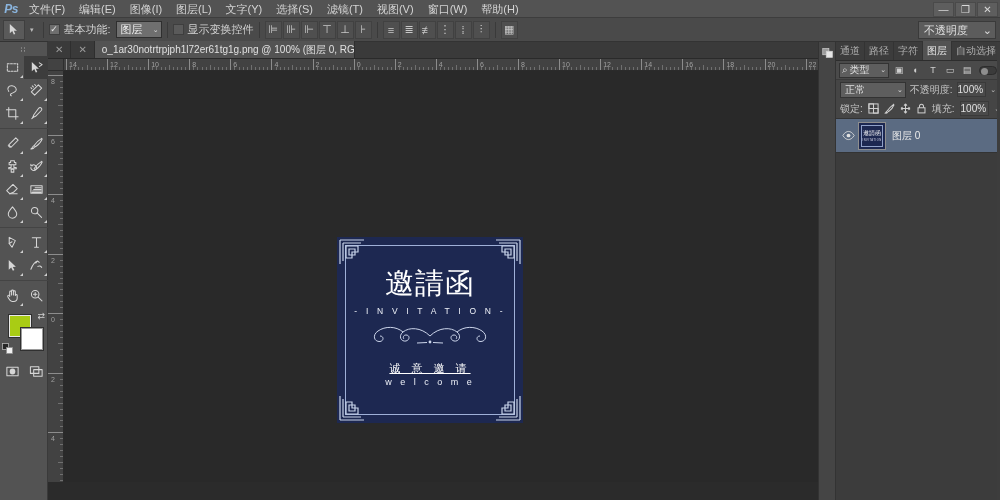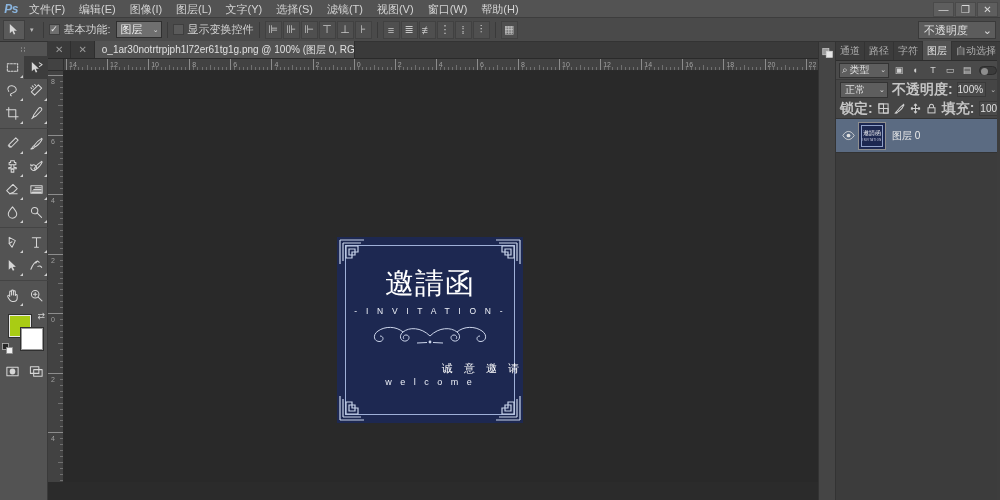--- a/index.html
+++ b/index.html
@@ -182,22 +182,22 @@
   .card-sub {
     position: absolute; left: 0; right: 0; top: 69px; text-align: center;
     color: #eef1f8; font-size: 8.5px; letter-spacing: 3.2px;
   }
   .flourish {
     position: absolute; left: 12px; right: 12px; top: 86px; height: 26px;
   }
   .flourish svg path { stroke: #ccd5ea; fill: none; stroke-width: 1; }
   .flourish svg circle { fill: #ccd5ea; stroke: none; }
   .card-cn {
-    position: absolute; left: 0; right: 0; top: 124px; text-align: right;
-    color: #ffffff; font-size: 11px; letter-spacing: 4px;
+    position: absolute; left: 0; right: 0; top: 124px; text-align: center;
+    color: #ffffff; font-size: 11px; letter-spacing: 4px; text-decoration: underline;
   }
   .card-en {
     position: absolute; left: 0; right: 0; top: 140px; text-align: center;
     color: #eef1f8; font-size: 9px; letter-spacing: 3px;
   }
 
   
   .dock-strip {
     position: absolute; top: 42px; left: 818px; width: 18px; height: 458px;
     background: #454545; border-right: 1px solid #333; border-left:1px solid #333;
@@ -244,21 +244,21 @@
   }
   .blend-row {
     height: 19px; display: flex; align-items: center; gap: 4px;
     padding: 0 4px; background: #454545;
   }
   .blend-select {
     width: 78px; height: 16px; background: #5e5e5e; border: 1px solid #333;
     display: flex; align-items: center; justify-content: space-between;
     padding: 0 2px 0 4px; font-size: 10px; color: #e0e0e0;
   }
-  .lbl { font-size: 14px; color: #c5c5c5; white-space: nowrap; font-weight: bold; }
+  .lbl { font-size: 10px; color: #c5c5c5; white-space: nowrap; }
   .num-field {
     width: 30px; height: 15px; background: #4a4a4a; border: 1px solid #3a3a3a;
     display: flex; align-items: center; justify-content: flex-end;
     padding-right: 2px; font-size: 10px; color: #e0e0e0;
   }
   .spin { font-size: 7px; color: #c0c0c0; }
   .lock-row {
     height: 19px; display: flex; align-items: center; gap: 5px;
     padding: 0 4px; background: #454545;
   }

